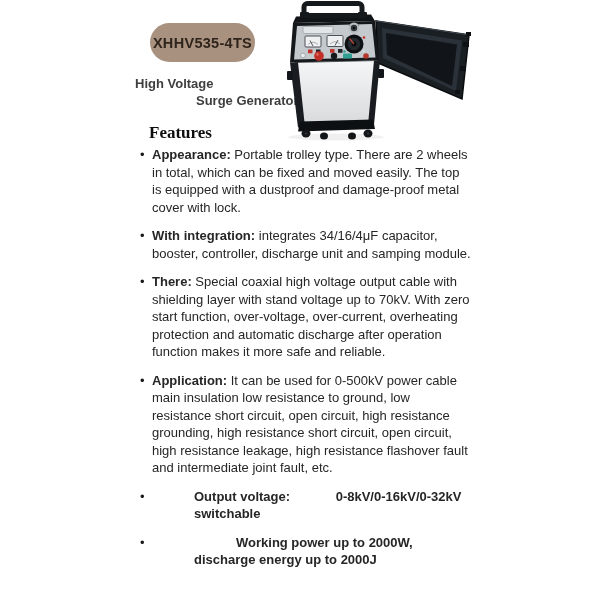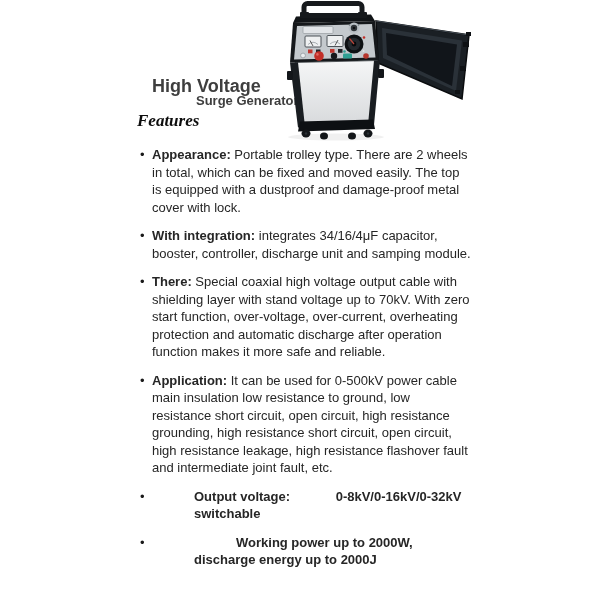--- a/index.html
+++ b/index.html
@@ -8,52 +8,54 @@
     font-family:"Liberation Sans", sans-serif; overflow:hidden;
   }
   .badge {
     position:absolute; left:150px; top:23px; width:105px; height:39px;
     background:var(--badge-bg,#a8917f); border-radius:20px;
     display:flex; align-items:center; justify-content:center;
     font-weight:700; font-size:14.5px; letter-spacing:.3px;
     color:var(--badge-text,#2f241b);
   }
   .sub1 {
-    position:absolute; left:152px; top:76px;
-    font-size:18px; font-weight:700; color:var(--subtitle-text,#3e3e3e);
+    position:absolute; left:135px; top:76px;
+    font-size:13px; font-weight:700; color:var(--subtitle-text,#3e3e3e);
   }
   .sub2 {
     position:absolute; left:196px; top:93px;
     font-size:13px; font-weight:700; color:var(--subtitle-text,#3e3e3e);
   }
   .machine-wrap { position:absolute; left:273px; top:0; width:200px; height:142px; }
   .features-heading {
-    position:absolute; left:137px; top:111px; margin:0;
+    position:absolute; left:137px; top:111px; margin:12px;
     font-family:"Liberation Serif", serif; font-weight:700; font-size:17px;
     color:var(--heading-text,#0d0d0d);
-    font-style:italic;
   }
   .feature-list {
     position:absolute; left:140px; top:146px; width:332px;
     margin:0; padding:0; list-style:none;
   }
   .item {
     display:flex; margin-bottom:11px;
     font-size:13px; line-height:17.5px; color:var(--body-text,#262626);
   }
   .bullet { flex:0 0 12px; color:#1a1a1a; }
   .item-body { flex:1; }
   .item-body b { font-weight:700; }
   .all-bold .item-body, .all-bold .item-body span { font-weight:700;margin-left:42px; }
 </style>
 </head>
 <body>
 
 <div class="page">
 
+  <div class="badge">
+    <span>XHHV535-4TS</span>
+  </div>
 
   <div class="sub1">High Voltage</div>
   <div class="sub2">Surge Generator</div>
 
   <div class="machine-wrap">
     <svg width="200" height="142" viewBox="0 0 200 142">
       <defs>
         <linearGradient id="bodyGrad" x1="0" y1="0" x2="0" y2="1">
           <stop offset="0" stop-color="#f5f6f7"></stop>
           <stop offset="1" stop-color="#d7d9db"></stop>

